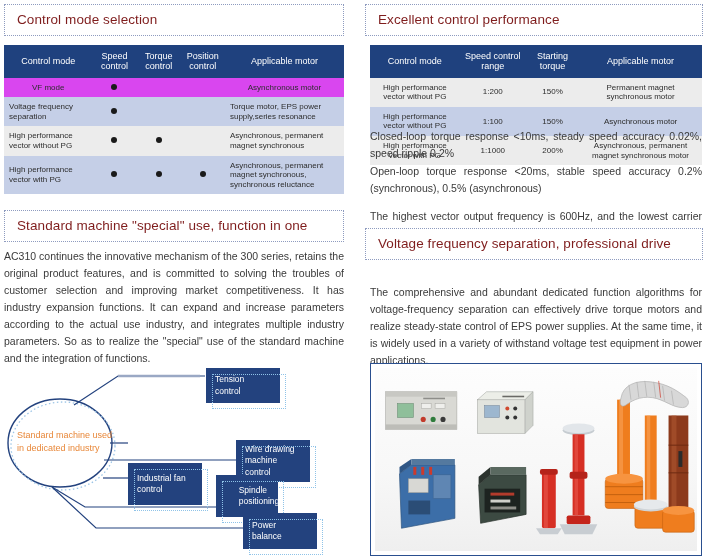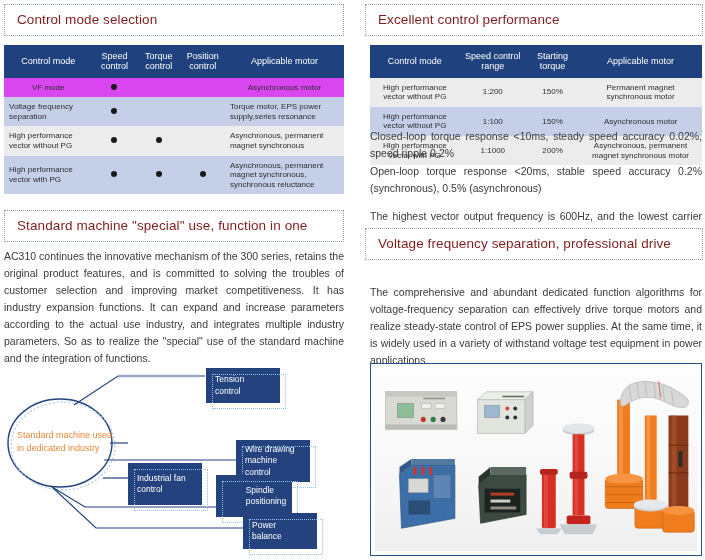--- a/index.html
+++ b/index.html
@@ -203,21 +203,21 @@
 
 
     <div class="nbox" style="left:236px;top:75px;width:74px;height:42px;">
       <span>Wire drawing machine control</span>
     </div>
 
     <div class="nbox" style="left:128px;top:98px;width:74px;height:42px;">
       <span>Industrial fan control</span>
     </div>
 
-    <div class="nbox" style="left:216px;top:110px;width:76px;height:42px;padding-left:33px;">
+    <div class="nbox" style="left:216px;top:110px;width:62px;height:42px;padding-left:33px;">
       <span>Spindle positioning</span>
     </div>
 
     <div class="nbox" style="left:243px;top:148px;width:74px;height:36px;">
       <span>Power balance</span>
     </div>
   </div>
 </div>
 
 <div class="col col-right">

